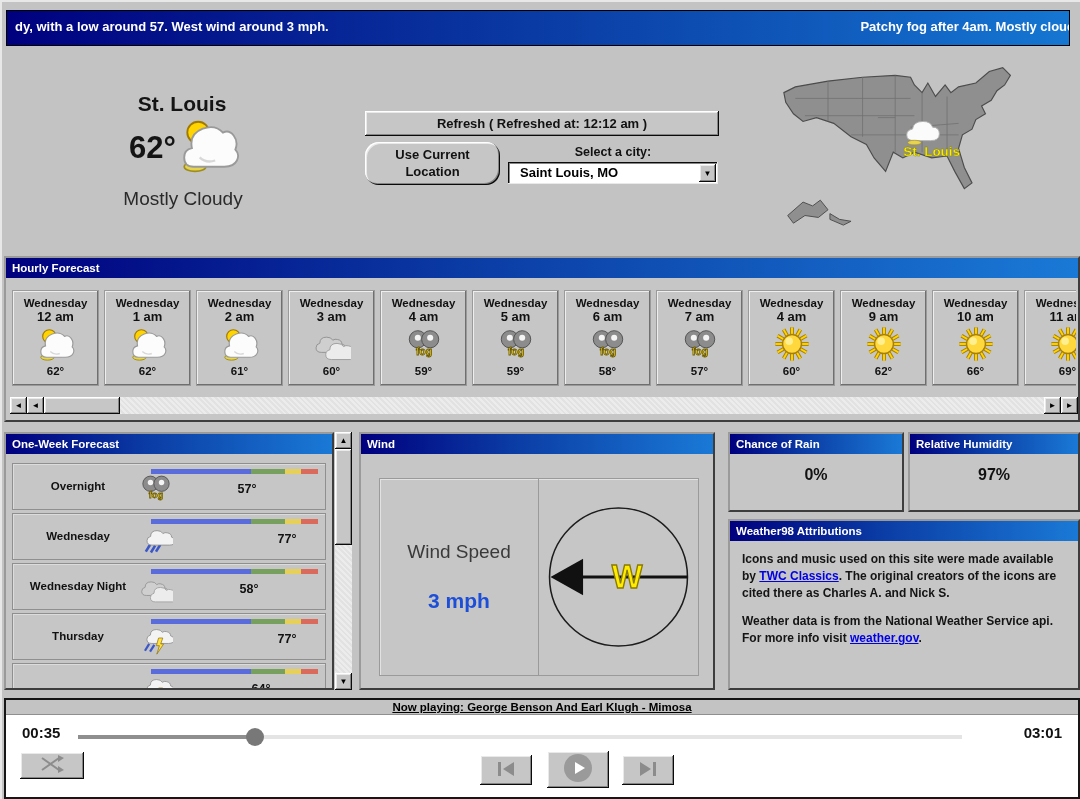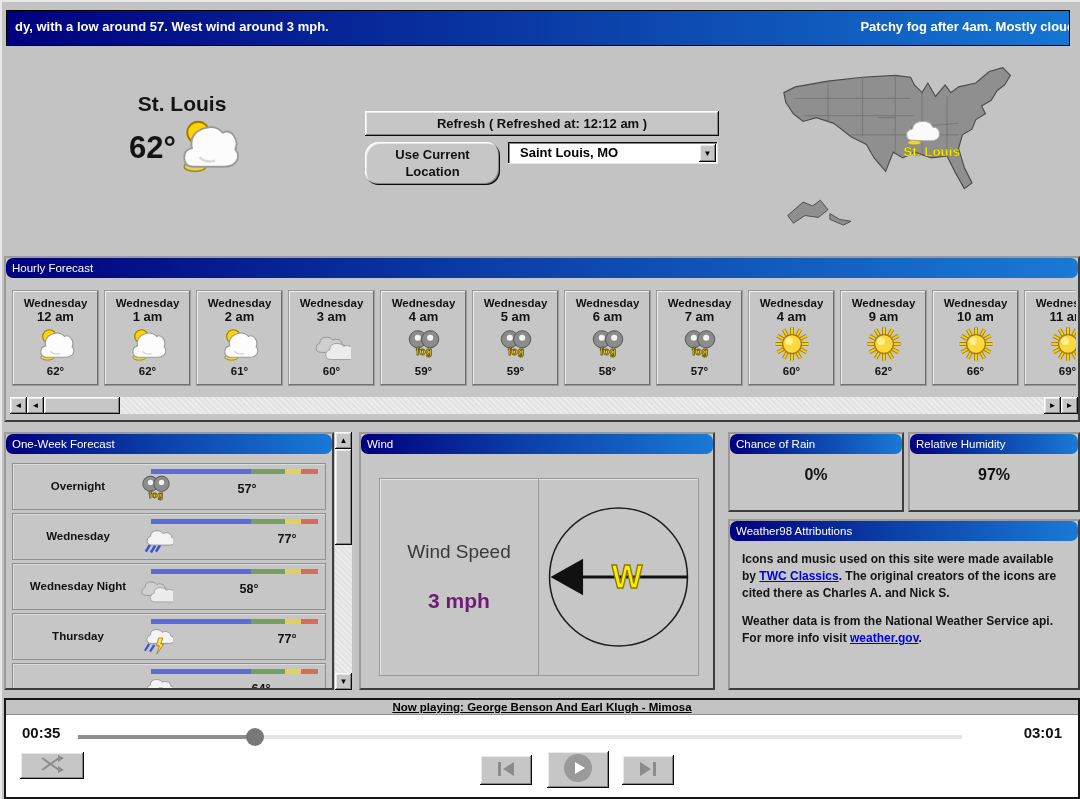--- a/index.html
+++ b/index.html
@@ -3,21 +3,21 @@
 <meta charset="utf-8">
 <style>
   html,body{margin:0;padding:0;background:#c3c3c3;}
   *{box-sizing:border-box;font-family:"Liberation Sans",sans-serif;}
   #app{position:relative;width:1080px;height:799px;background:#c3c3c3;overflow:hidden;
        border-top:2px solid #e8e8e8;border-left:2px solid #e8e8e8;}
   .bevel-up{background:#c6c6c6;border:none;
     box-shadow:inset -1px -1px #0a0a0a,inset 1px 1px #ffffff,inset -2px -2px #858585,inset 2px 2px #e9e9e9;}
   .panel{position:absolute;background:#c6c6c6;border:2px solid;border-color:#9a9a9a #3d3d3d #3d3d3d #9a9a9a;}
   .titlebar{height:20px;background:linear-gradient(90deg,#00007e 0%,#0b3ea6 45%,#1a79d6 100%);
-    color:#fff;font-weight:normal;font-size:11.5px;line-height:20px;padding-left:6px;border-radius:7px;}
+    color:#fff;font-weight:bold;font-size:11.5px;line-height:20px;padding-left:6px;}
   
   .marquee{position:absolute;left:4px;top:8px;width:1064px;height:36px;border:1px solid #000;
     background:linear-gradient(90deg,#00007e 0%,#0b41a8 55%,#1576d2 100%);overflow:hidden;}
   .marquee span{position:absolute;top:8px;color:#fff;font-weight:bold;font-size:13px;white-space:nowrap;}
   .mq-left{left:8px;} .mq-right{right:-6px;}
   
   .cc-city{position:absolute;left:100px;top:90px;width:160px;text-align:center;font-weight:bold;font-size:21px;color:#141414;}
   .cc-temp{position:absolute;left:102px;top:128px;width:72px;text-align:right;font-weight:bold;font-size:31px;color:#141414;}
   .cc-icon{position:absolute;left:176px;top:112px;width:62px;height:62px;}
   .cc-icon svg{width:62px;height:62px;}
@@ -66,21 +66,21 @@
   .wbar{position:absolute;left:138px;top:5px;width:167px;height:5px;display:flex;}
   .wseg-b{width:60%;background:#5a6cdb;} .wseg-g{width:20%;background:#77a05f;}
   .wseg-y{width:10%;background:#e6d05a;} .wseg-r{width:10%;background:#d96a5c;}
   .wtemp{position:absolute;top:18px;width:34px;text-align:center;font-weight:bold;font-size:12.5px;color:#111;}
   
   #wind-panel{left:357px;top:430px;width:356px;height:258px;}
   .windbox{position:absolute;left:18px;top:44px;width:320px;height:198px;border:1px solid #9a9a9a;
     box-shadow:inset 1px 1px #e2e2e2;display:flex;}
   .windleft{width:50%;border-right:1px solid #9a9a9a;display:flex;flex-direction:column;align-items:center;justify-content:center;gap:26px;}
   .windspeedlabel{font-size:19px;color:#3a3a3a;}
-  .windspeedvalue{font-weight:bold;font-size:21px;color:#701a75;}
+  .windspeedvalue{font-weight:bold;font-size:21px;color:#1d4ed8;}
   .windright{width:50%;display:flex;align-items:center;justify-content:center;}
   
   #rain-panel{left:726px;top:430px;width:176px;height:80px;}
   #humidity-panel{left:906px;top:430px;width:172px;height:80px;}
   .bigval{position:absolute;left:0;right:0;top:32px;text-align:center;font-weight:bold;font-size:16px;color:#111;}
   
   #attrib-panel{left:726px;top:517px;width:352px;height:171px;}
   .attribbody{padding:10px 12px 0 12px;font-weight:bold;font-size:12px;color:#141414;line-height:1.4;}
   .attribbody p{margin:0 0 12px 0;}
   .link{color:#0000e6;text-decoration:underline;cursor:pointer;}
@@ -111,24 +111,26 @@
   </div>
 
   <div class="cc-city">St. Louis</div>
   <div class="cc-temp">62°</div>
   <div class="cc-icon"><svg viewBox="0 0 40 40">
         <circle cx="13" cy="12" r="7" fill="#ffd400" stroke="#a07900" stroke-width="1.2"></circle>
         <ellipse cx="11" cy="34" rx="7" ry="3" fill="#e6d44e" stroke="#9f8c1e" stroke-width="1"></ellipse>
         <path d="M10,34 Q4,34 4,28 Q4,23 9,22 Q7,13 16,9.5 Q24,6.5 29,12 Q33,10 36,14 Q39,18 37,23 Q40,26 38,30 Q36,34 30,34 Z" fill="#fcfcfc" stroke="#9a9a9a" stroke-width="1.2"></path>
         <path d="M14,28 q4,4 10,2" fill="none" stroke="#d8d8d8" stroke-width="1.5"></path>
       </svg></div>
+  <div class="cc-cond">Mostly Cloudy</div>
 
   <button id="refresh-btn" class="btn bevel-up">Refresh ( Refreshed at: 12:12 am )</button>
   <button id="loc-btn" class="btn bevel-up">Use Current Location</button>
   <div class="citybox">
+    <div class="citylabel">Select a city:</div>
     <div class="cityselect">
       <div class="cityvalue">Saint Louis, MO</div>
       <div class="cityarrow bevel-up">▼</div>
     </div>
   </div>
 
   <div class="mapwrap">
     <svg viewBox="0 0 320 200" width="312" height="192">
       <path d="M14,34 L26,28 L60,22 L96,18 L130,16 L146,18
         L150,26 L158,34 L164,24 L172,38 L182,26 L188,34 L196,28

